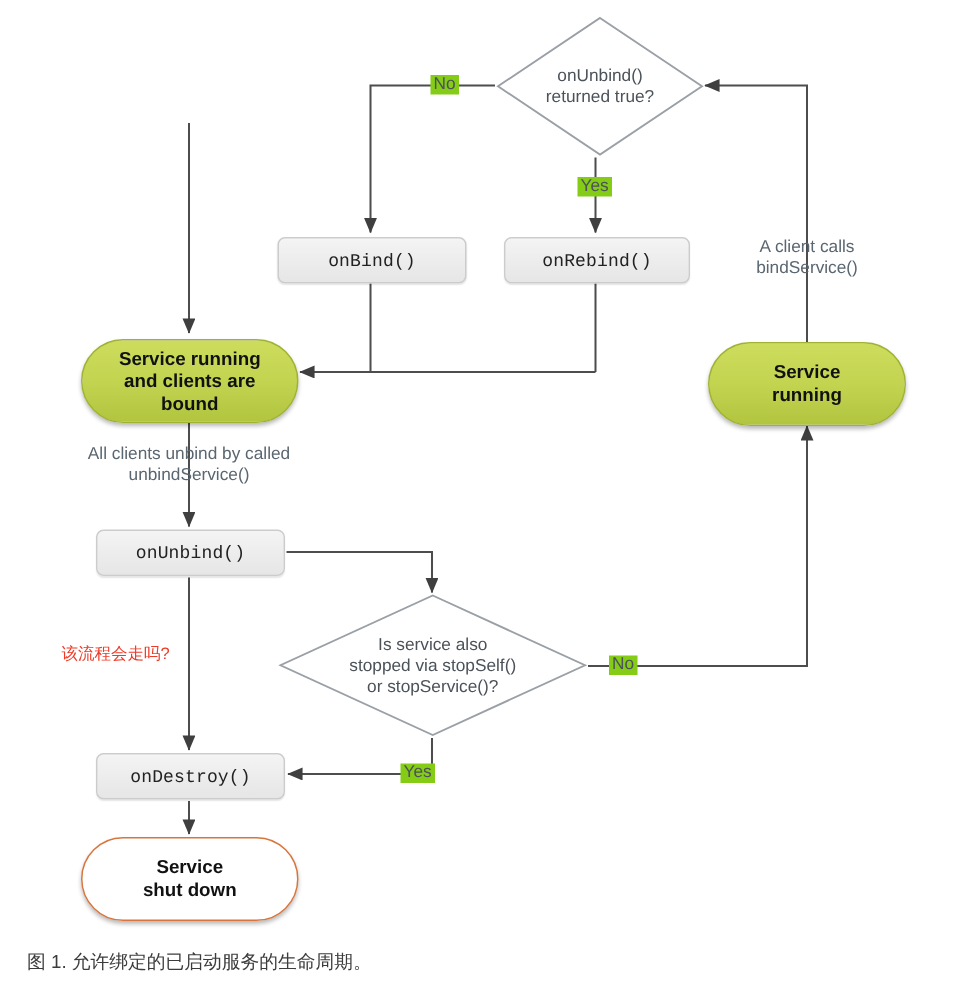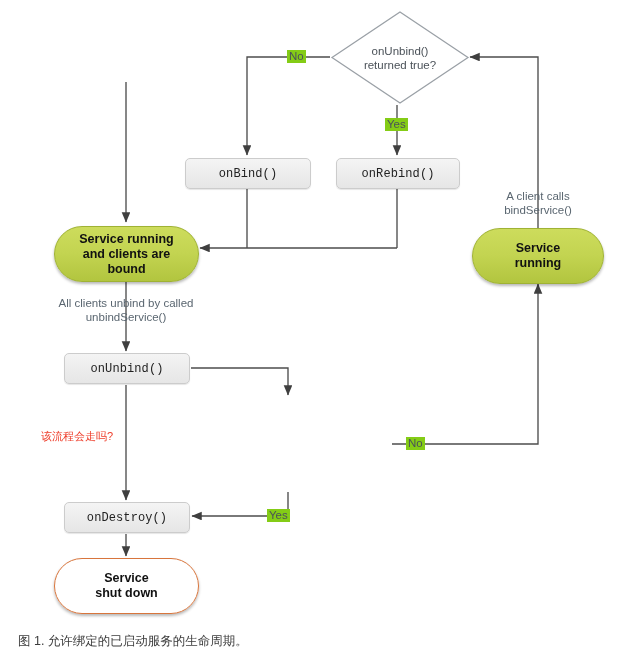--- a/index.html
+++ b/index.html
@@ -162,20 +162,28 @@
   </svg>
 
   <div class="decision" style="left:330px; top:10px; width:140px; height:95px;">
     <svg width="140" height="95" viewBox="0 0 140 95">
       <polygon points="70,2 138,47.5 70,93 2,47.5" fill="#ffffff" stroke="#9aa0a6" stroke-width="1.25"></polygon>
     </svg>
     <div class="dlabel">onUnbind()
 returned true?</div>
   </div>
 
+  <div class="decision" style="left:185px; top:395px; width:207px; height:97px;">
+    <svg width="207" height="97" viewBox="0 0 207 97">
+      <polygon points="103.5,2 205,48.5 103.5,95 2,48.5" fill="#ffffff" stroke="#9aa0a6" stroke-width="1.25"></polygon>
+    </svg>
+    <div class="dlabel">Is service also
+stopped via stopSelf()
+or stopService()?</div>
+  </div>
 
   <div class="node proc" style="left:185px; top:158px; width:126px; height:31px;">
     <span>onBind()</span>
   </div>
 
   <div class="node proc" style="left:336px; top:158px; width:124px; height:31px;">
     <span>onRebind()</span>
   </div>
 
   <div class="node proc" style="left:64px; top:353px; width:126px; height:31px;">
@@ -196,21 +204,21 @@
     <span style="white-space:pre-line;">Service
 running</span>
   </div>
 
   <div class="node term orange" style="left:54px; top:558px; width:145px; height:56px;">
     <span style="white-space:pre-line;">Service
 shut down</span>
   </div>
 
 
-  <div class="elabel" style="left:478px; top:158px; width:120px;margin-top:31px;">A client calls
+  <div class="elabel" style="left:478px; top:158px; width:120px;">A client calls
 bindService()</div>
 
   <div class="elabel" style="left:25px; top:296px; width:202px;">All clients unbind by called
 unbindService()</div>
 
   <div class="branch" style="left:287px; top:50px;">No</div>
 
   <div class="branch" style="left:385px; top:118px;">Yes</div>
 
   <div class="branch" style="left:406px; top:437px;">No</div>

